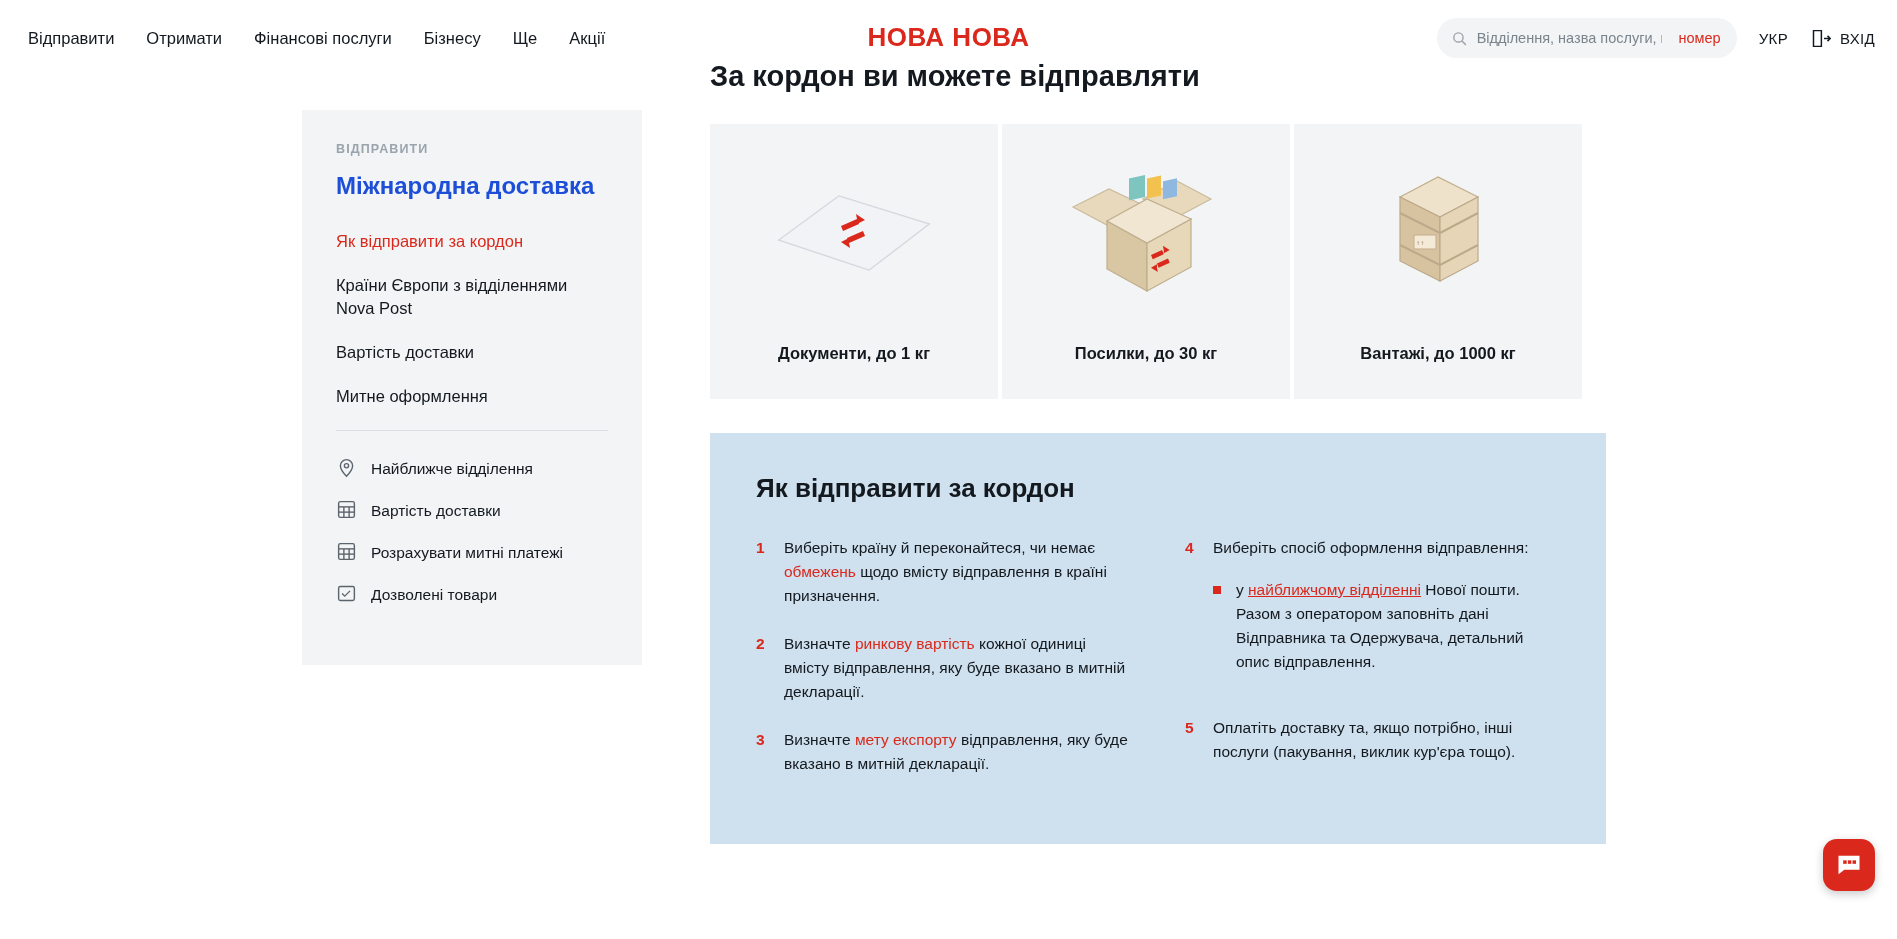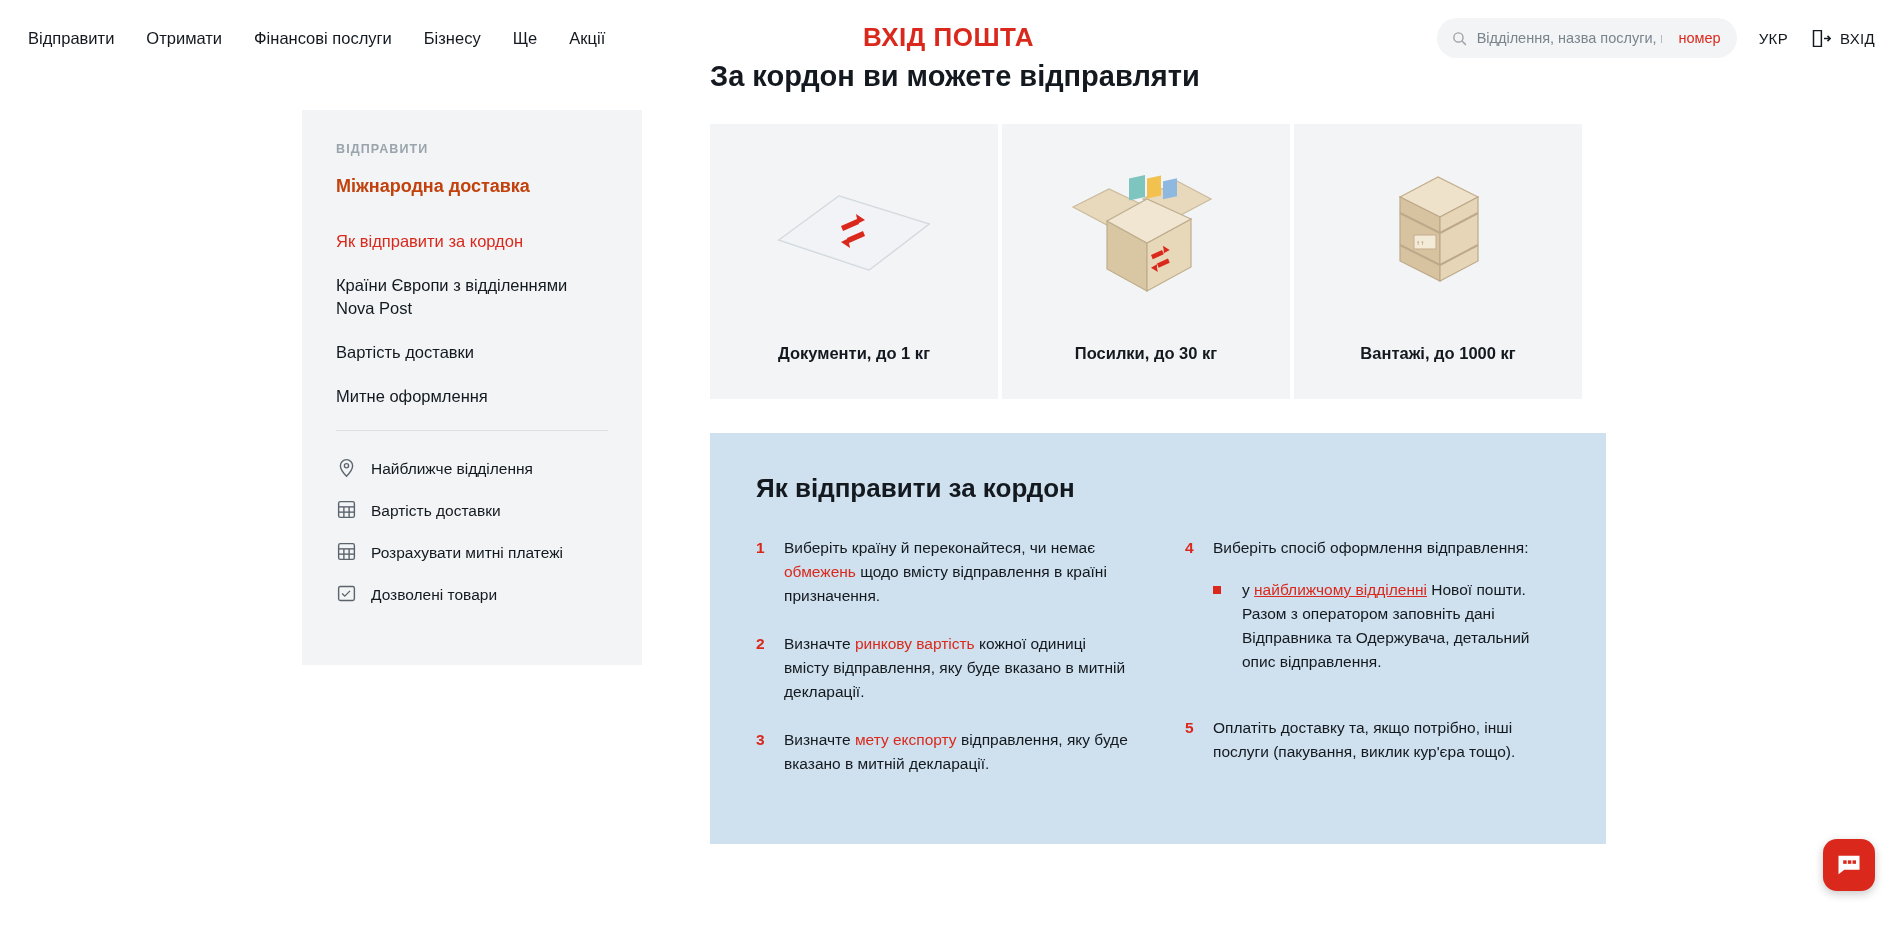--- a/index.html
+++ b/index.html
@@ -117,23 +117,23 @@
   }
   .sidebar-eyebrow {
     font-size: 12.5px;
     letter-spacing: 1.1px;
     color: #9aa4ad;
     font-weight: bold;
     text-transform: uppercase;
     margin-bottom: 16px;
   }
   .sidebar-title {
-    font-size: 18px;
-    font-weight: bold;
-    color: #c2410c;
+    font-size: 24px;
+    font-weight: bold;
+    color: #1d4ed8;
     margin-bottom: 30px;
     line-height: 28px;
   }
   .sidebar-link {
     font-size: 16.5px;
     line-height: 23px;
     color: #13191f;
     margin-bottom: 21px;
     cursor: pointer;
   }
@@ -232,21 +232,21 @@
   }
   .step-text a, .lnk {
     color: #da291c;
     text-decoration: none;
     cursor: pointer;
   }
   .lnk-u { color: #da291c; text-decoration: underline; cursor: pointer; }
   .sub-list { margin-top: 18px; }
   .sub-item {
     display: flex;
-    gap: 21px;
+    gap: 15px;
     margin-bottom: 18px;
   }
   .sub-bullet {
     width: 8px; height: 8px;
     background: #da291c;
     flex: 0 0 auto;
     margin-top: 8px;
   }
   .sub-text {
     font-size: 15.5px;
@@ -278,21 +278,21 @@
   <div class="header">
     <div class="nav">
       <div class="nav-item">Відправити</div>
       <div class="nav-item">Отримати</div>
       <div class="nav-item">Фінансові послуги</div>
       <div class="nav-item">Бізнесу</div>
       <div class="nav-item">Ще</div>
       <div class="nav-item">Акції</div>
     </div>
 
-    <div class="logo">ВХІД ПОШТА</div>
+    <div class="logo">НОВА НОВА</div>
 
     <div class="header-right">
       <div class="search-box">
         <svg class="search-icon" viewBox="0 0 24 24" fill="none" stroke="#5b646d" stroke-width="2">
           <circle cx="10.5" cy="10.5" r="6.5"></circle>
           <line x1="15.5" y1="15.5" x2="21" y2="21"></line>
         </svg>
         <input class="search-input" type="text" placeholder="Відділення, назва послуги, номер" style="">
         <button class="search-btn">номер</button>
       </div>

